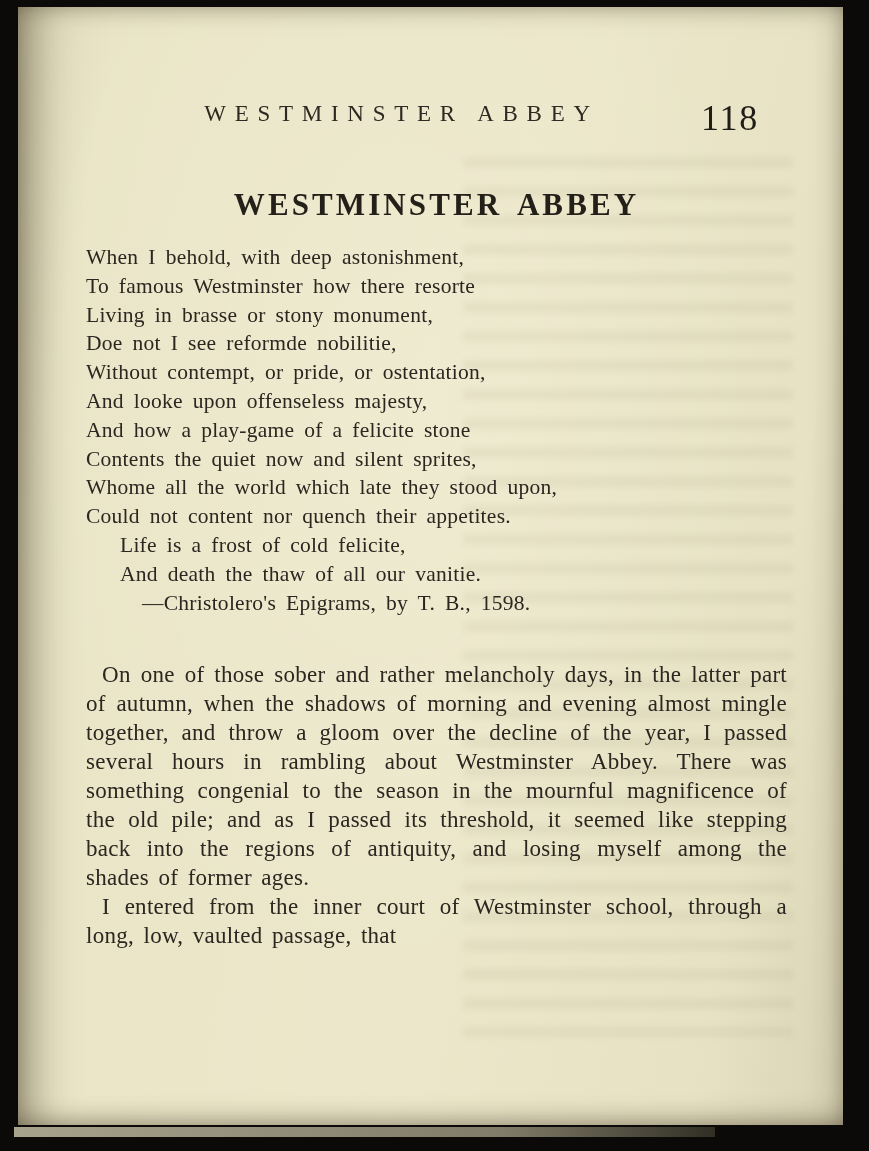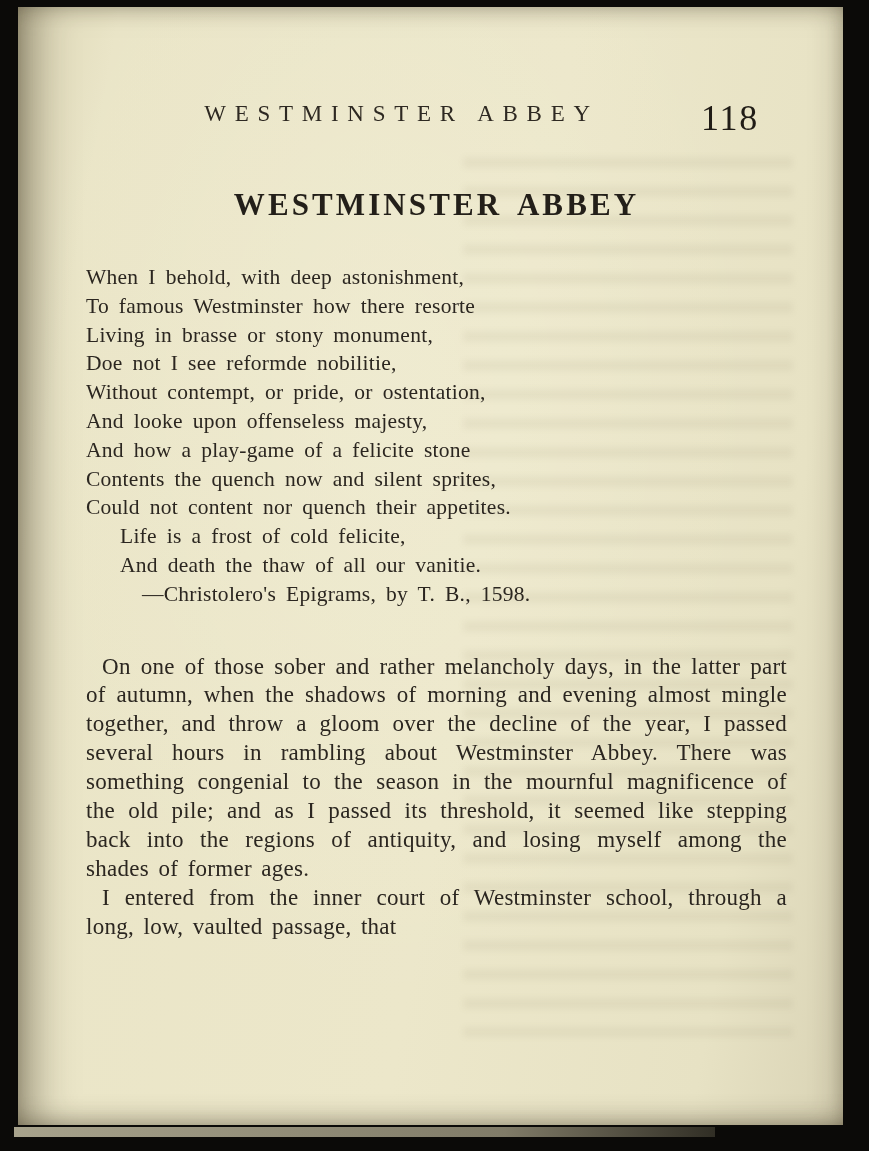--- a/index.html
+++ b/index.html
@@ -91,21 +91,21 @@
   .chapter-title {
     margin: 56px 0 0 0;
     text-align: center;
     font-size: 31px;
     font-weight: bold;
     letter-spacing: .10em;
     word-spacing: .18em;
     color: #231f19;
   }
   .poem {
-    margin-top: 40px;
+    margin-top: 20px;
     font-size: 21.5px;
     line-height: 28.8px;
     word-spacing: .20em;
     letter-spacing: .012em;
   }
   .poem-line { white-space: nowrap; }
   .poem-line.couplet { padding-left: 34px; }
   .poem-line.attribution { padding-left: 56px; }
   .prose {
     margin-top: 44px;
@@ -139,21 +139,22 @@
       <h1 class="chapter-title">WESTMINSTER ABBEY</h1>
 
       <div class="poem">
         <div class="poem-line">When I behold, with deep astonishment,</div>
         <div class="poem-line">To famous Westminster how there resorte</div>
         <div class="poem-line">Living in brasse or stony monument,</div>
         <div class="poem-line">Doe not I see reformde nobilitie,</div>
         <div class="poem-line">Without contempt, or pride, or ostentation,</div>
         <div class="poem-line">And looke upon offenseless majesty,</div>
         <div class="poem-line">And how a play-game of a felicite stone</div>
-        <div class="poem-line">Contents the quench now and silent sprites,</div>
+        <div class="poem-line">Contents the quiet now and silent sprites,</div>
+        <div class="poem-line">Whome all the world which late they stood upon,</div>
         <div class="poem-line">Could not content nor quench their appetites.</div>
         <div class="poem-line couplet">Life is a frost of cold felicite,</div>
         <div class="poem-line couplet">And death the thaw of all our vanitie.</div>
         <div class="poem-line attribution">—Christolero's Epigrams, by T. B., 1598.</div>
       </div>
 
       <div class="prose">
         <p>On one of those sober and rather melancholy days, in the latter part of autumn, when the shadows of morning and evening almost mingle together, and throw a gloom over the decline of the year, I passed several hours in rambling about Westminster Abbey. There was something congenial to the season in the mournful magnificence of the old pile; and as I passed its threshold, it seemed like stepping back into the regions of antiquity, and losing myself among the shades of former ages.</p>
         <p>I entered from the inner court of Westminster school, through a long, low, vaulted passage, that</p>
       </div>

